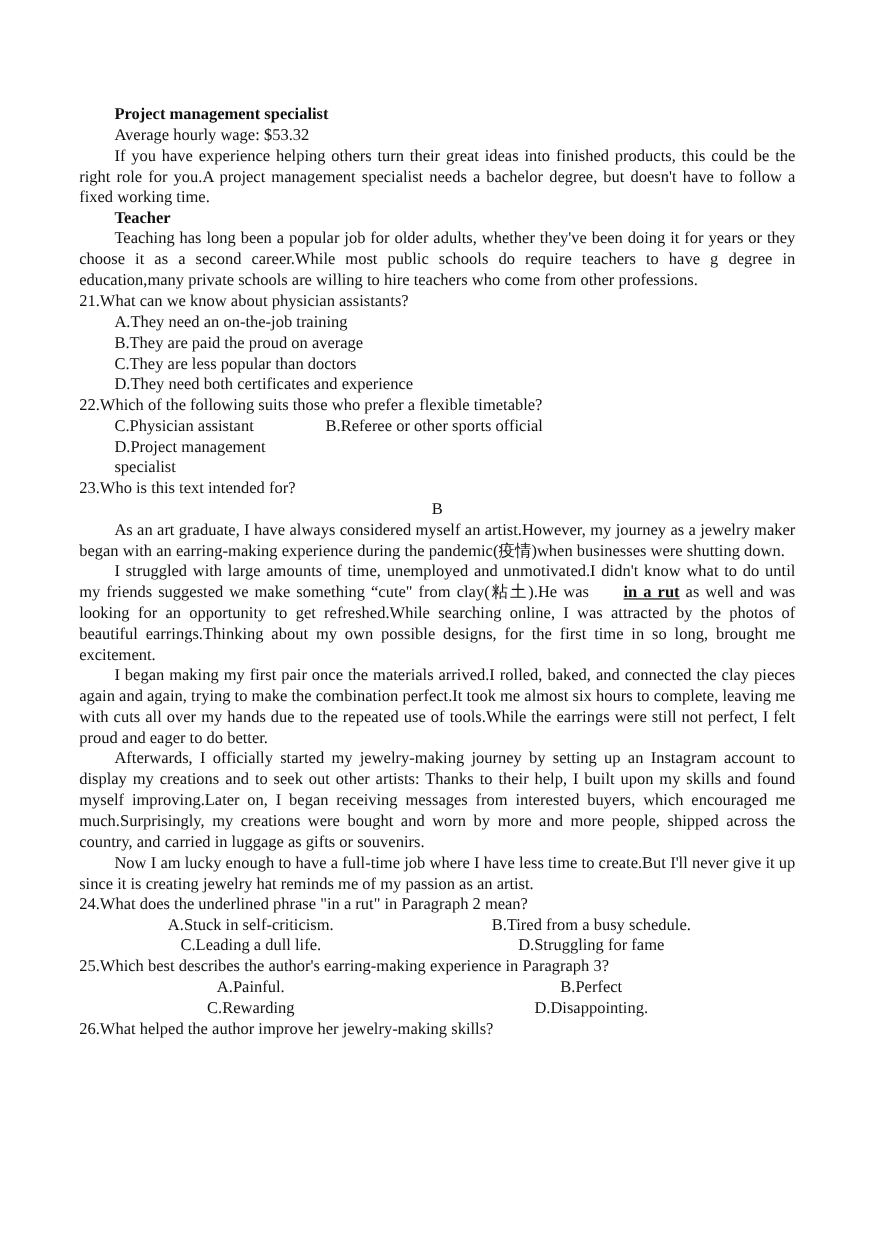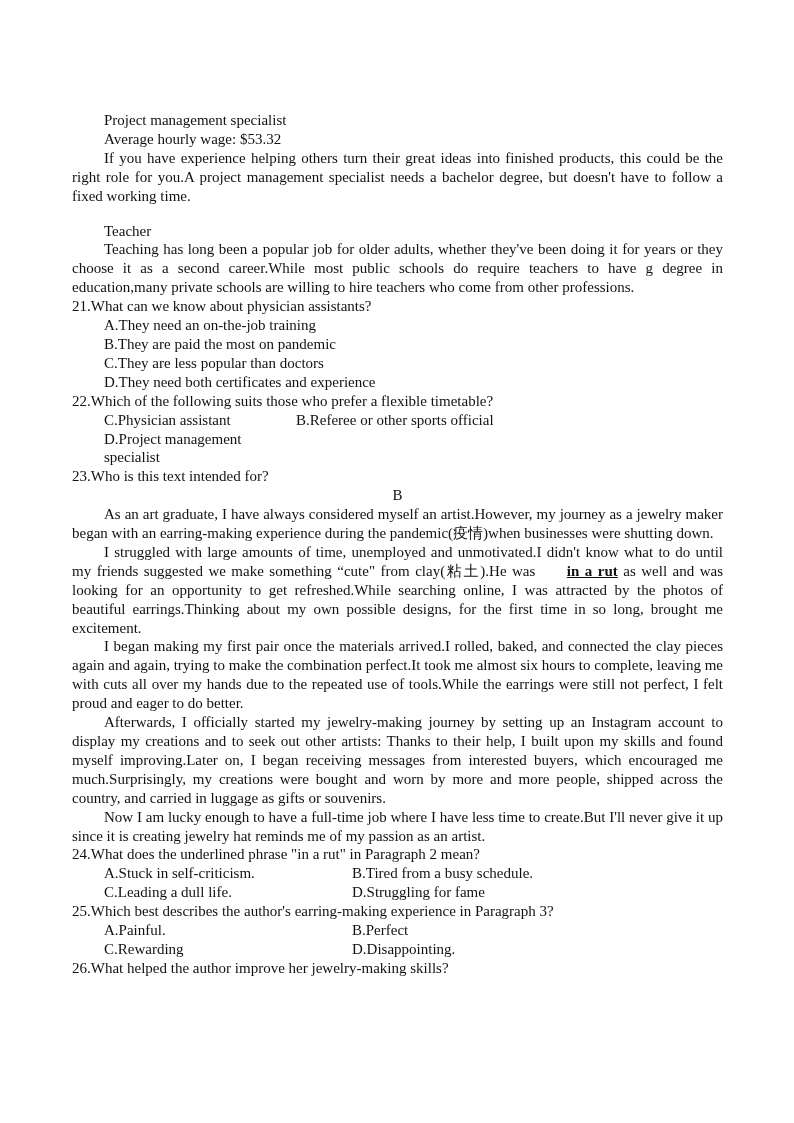--- a/index.html
+++ b/index.html
@@ -5,42 +5,42 @@
   html, body { margin: 0; padding: 0; background: #ffffff; }
   body { width: 794px; height: 1123px; position: relative; overflow: hidden; }
   .page {
     position: absolute; left: 72px; top: 95px; width: 651px;
     font-family: "Liberation Serif", serif; font-size: 15px; line-height: 18.9px;
     color: #111111;
   }
   .p { text-align: justify; text-indent: 32px; margin: 0; }
   .line { margin: 0; }
   .ind { padding-left: 32px; }
-  .bold { font-weight: normal; margin-top: 16px; }
+  .bold { font-weight: bold; }
   .center { text-align: center; }
   .opts { display: grid; grid-template-columns: 192px 1fr; padding-left: 32px; }
-  .opts.wide { grid-template-columns: 248px 1fr; }
+  .opts.wide { grid-template-columns: 248px 1fr; text-align: center; }
   .ul { text-decoration: underline; font-weight: bold; margin-left: 26px; }
 </style>
 </head>
 <body>
 
 <div class="page">
 
   <p class="line ind bold">Project management specialist</p>
   <p class="line ind">Average hourly wage: $53.32</p>
   <p class="p">If you have experience helping others turn their great ideas into finished products, this could be the right role for you.A project management specialist needs a bachelor degree, but doesn't have to follow a fixed working time.</p>
 
   <p class="line ind bold">Teacher</p>
   <p class="p">Teaching has long been a popular job for older adults, whether they've been doing it for years or they choose it as a second career.While most public schools do require teachers to have g degree in education,many private schools are willing to hire teachers who come from other professions.</p>
 
   <div>
     <p class="line">21.What can we know about physician assistants?</p>
     <p class="line ind">A.They need an on-the-job training</p>
-    <p class="line ind">B.They are paid the most on pandemic</p>
+    <p class="line ind">B.They are paid the proud on average</p>
     <p class="line ind">C.They are less popular than doctors</p>
     <p class="line ind">D.They need both certificates and experience</p>
   </div>
 
   <div>
     <p class="line">22.Which of the following suits those who prefer a flexible timetable?</p>
     <div class="opts">
       <span>C.Physician assistant</span>
       <span>B.Referee or other sports official</span>
       <span>D.Project management specialist</span>

